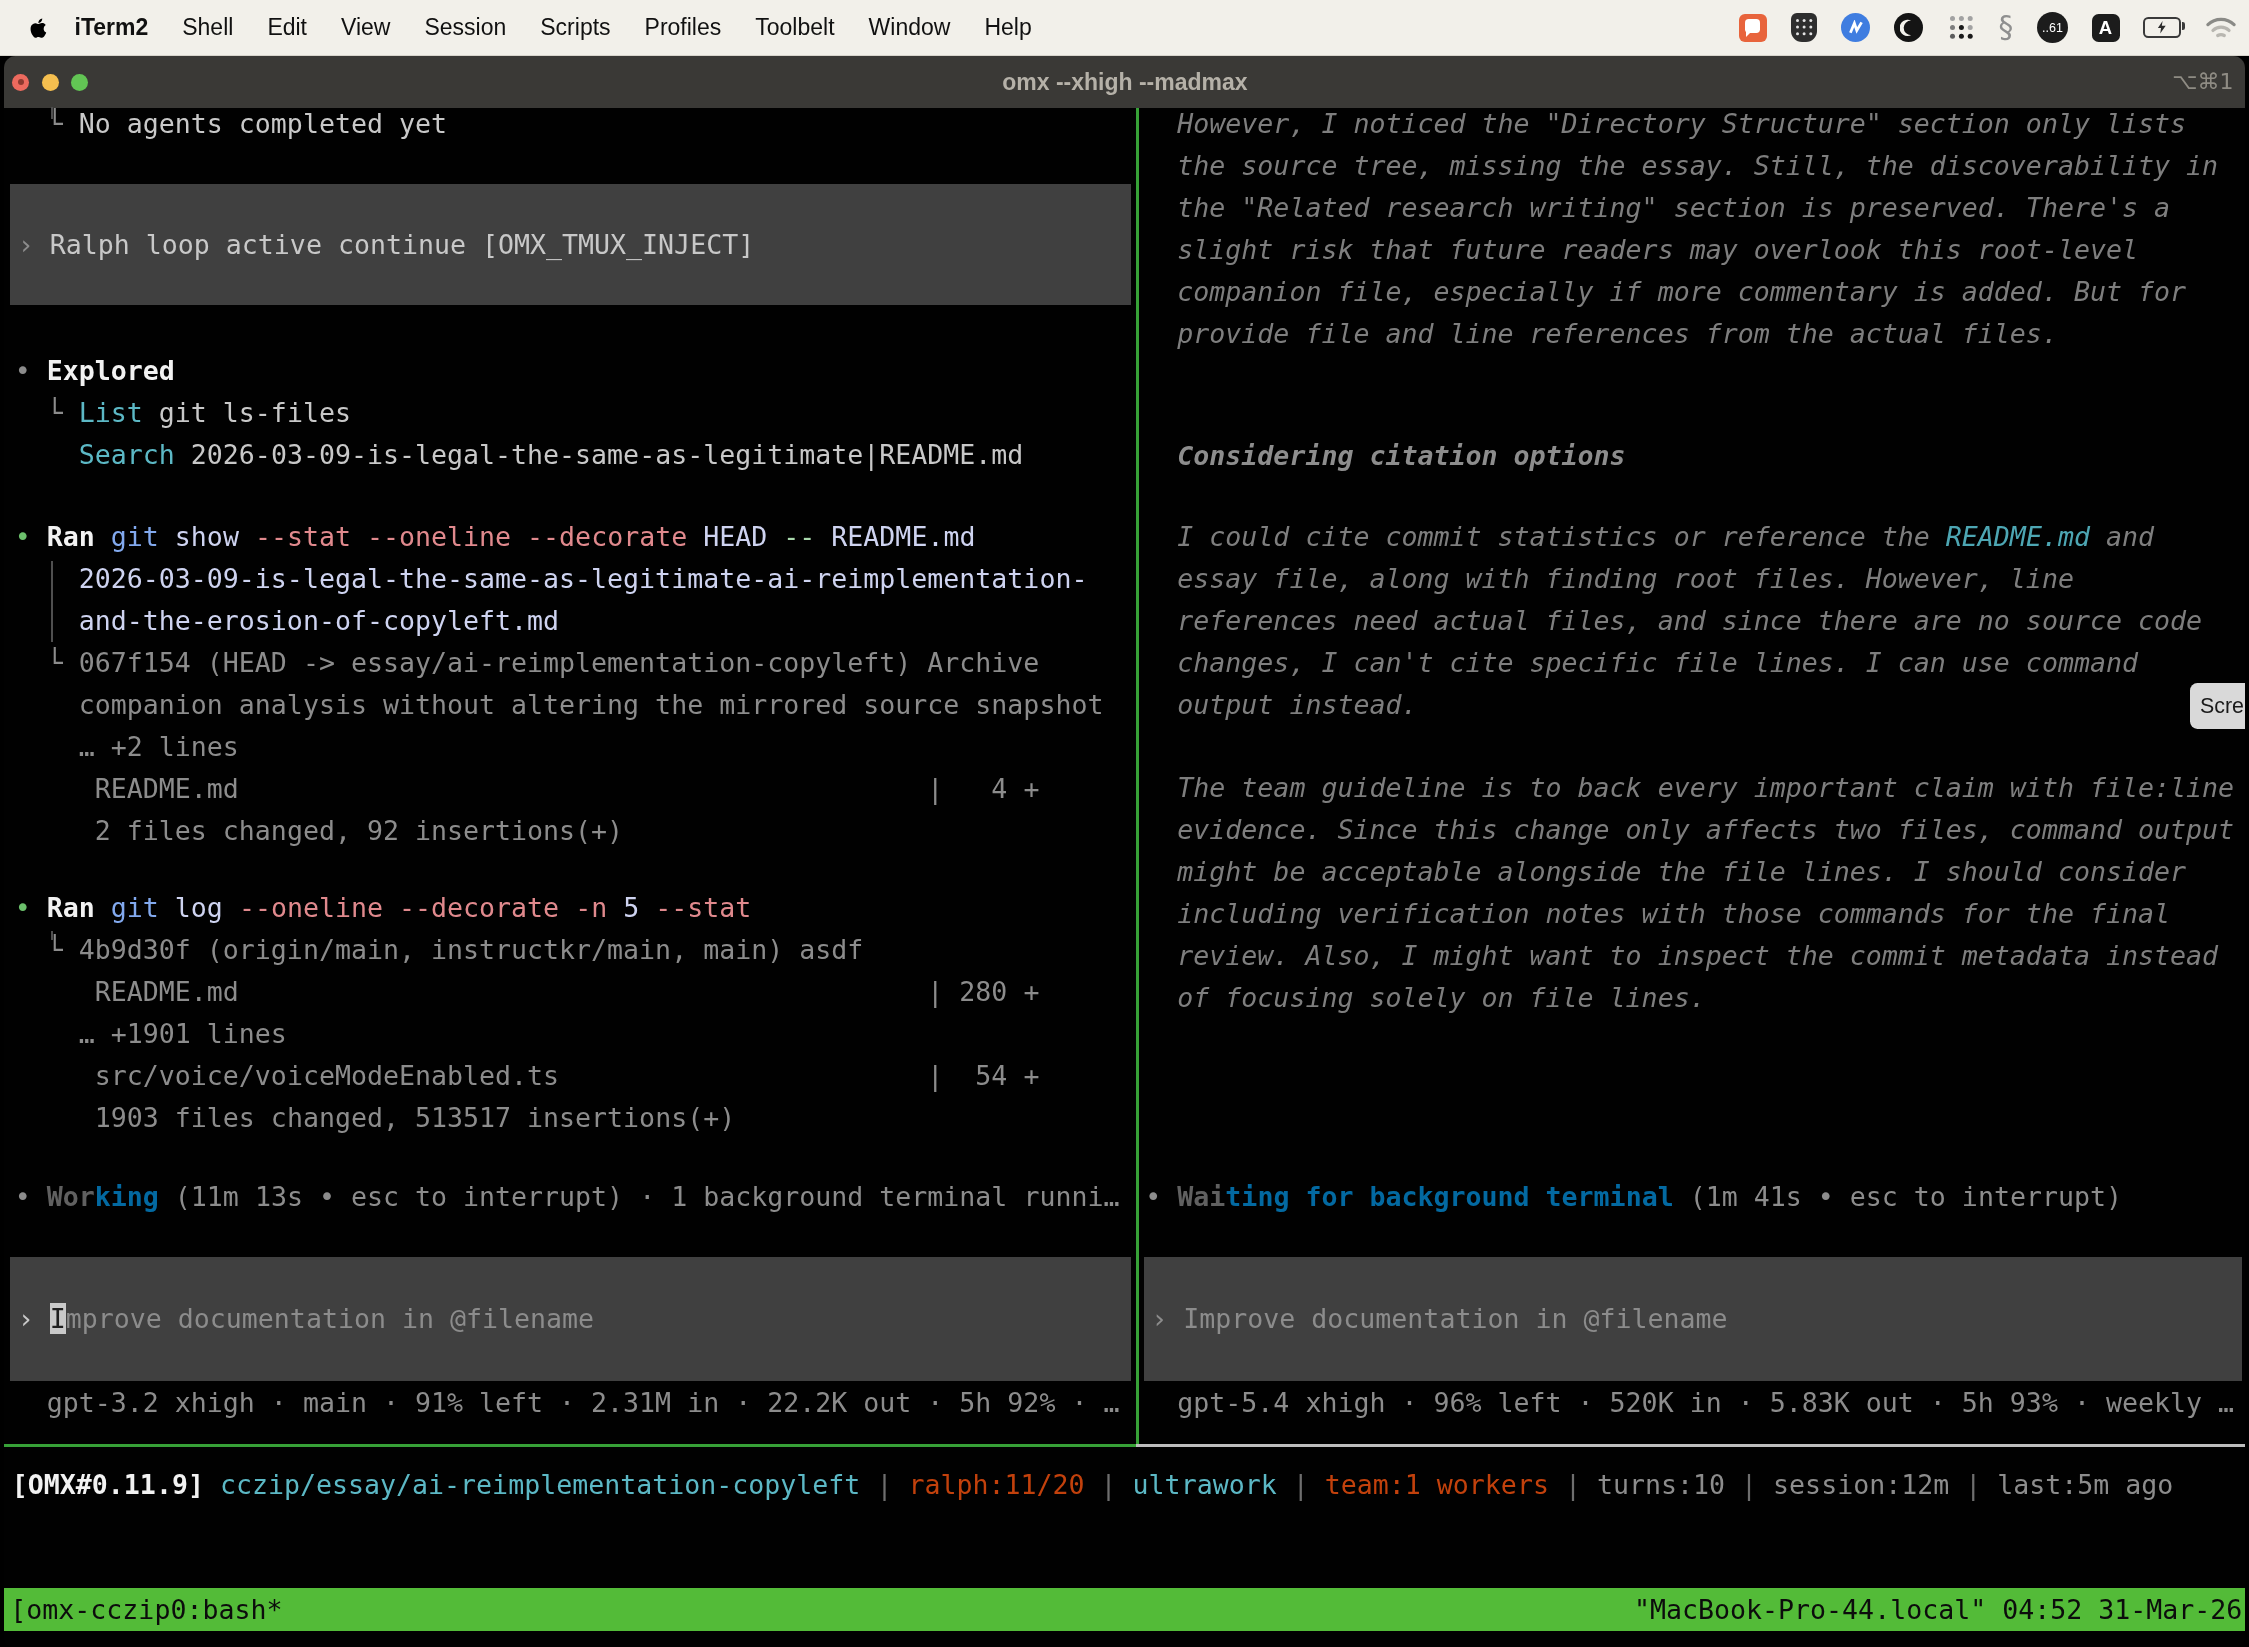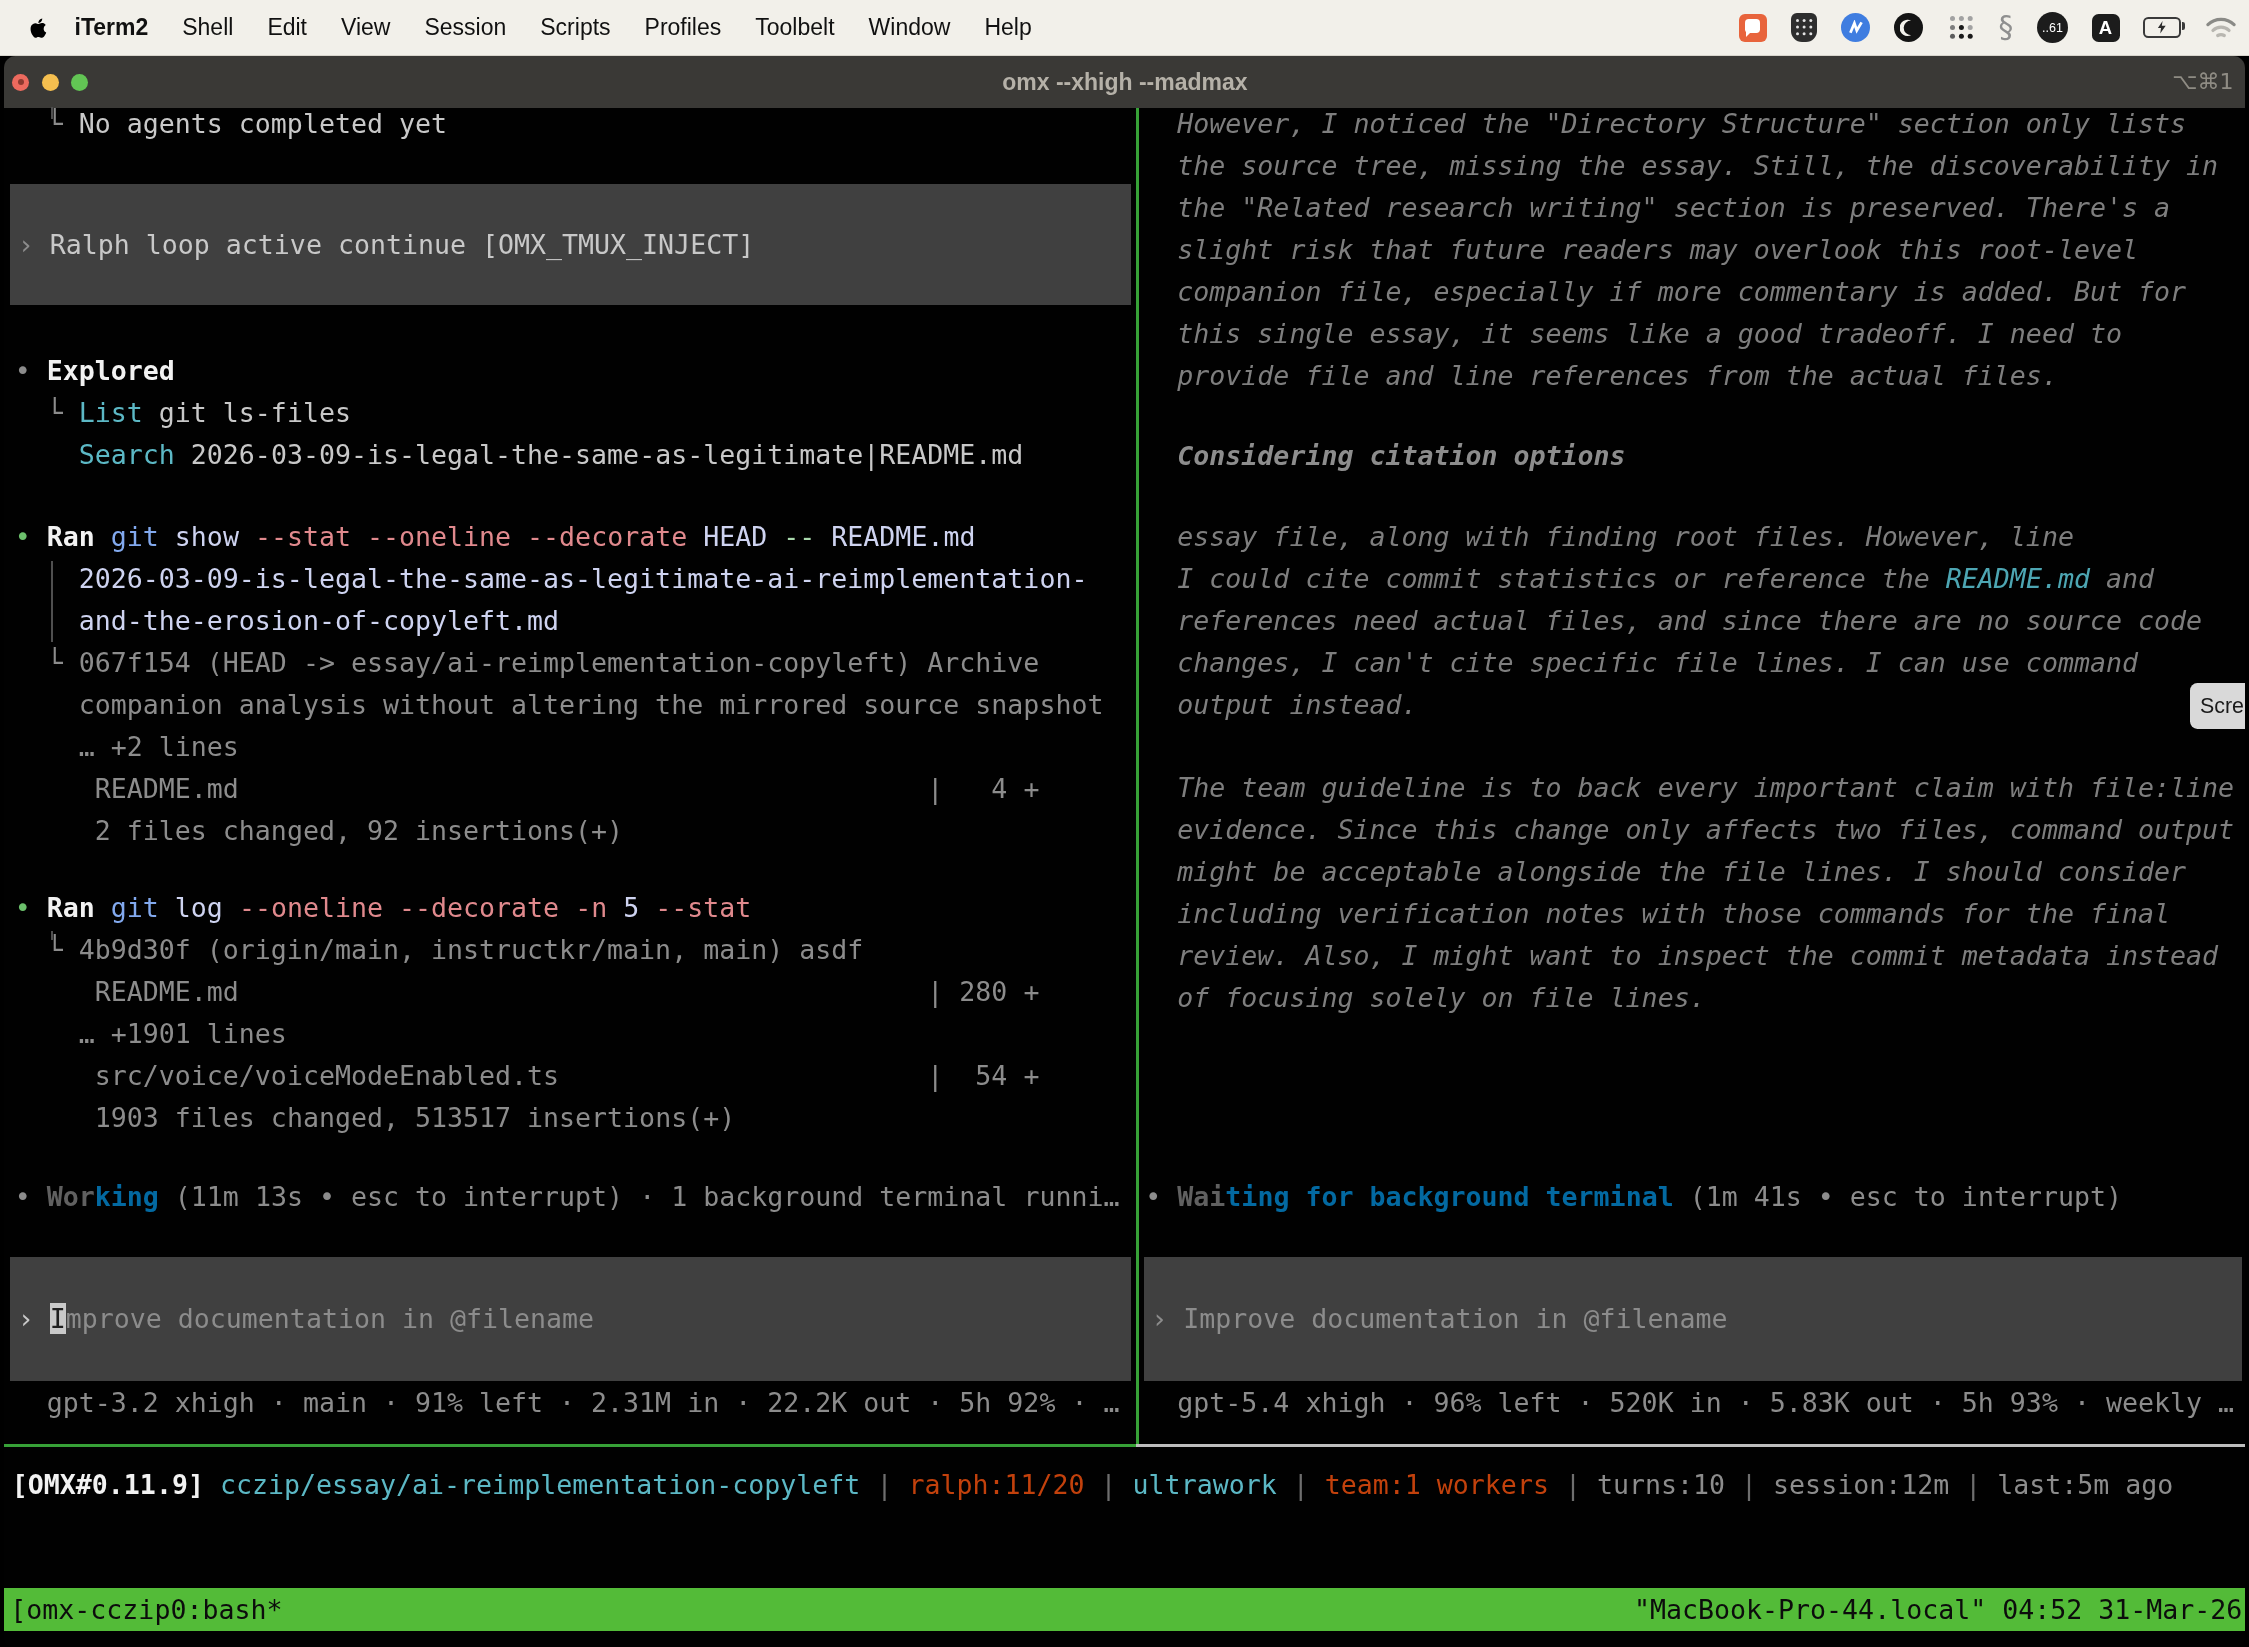--- a/index.html
+++ b/index.html
@@ -204,29 +204,28 @@
 
     <div id="divider"></div>
 
     <div class="pane" id="right-pane">
       <div class="blk" style="top:0;">
           <div class="tl"><span class="it">  However, I noticed the "Directory Structure" section only lists</span></div>
           <div class="tl"><span class="it">  the source tree, missing the essay. Still, the discoverability in</span></div>
           <div class="tl"><span class="it">  the "Related research writing" section is preserved. There's a</span></div>
           <div class="tl"><span class="it">  slight risk that future readers may overlook this root-level</span></div>
           <div class="tl"><span class="it">  companion file, especially if more commentary is added. But for</span></div>
-          <div class="tl"><span class="it">  this single essay, it seems like a good tradeoff. I need to</span></div>
           <div class="tl"><span class="it">  provide file and line references from the actual files.</span></div>
         </div>
       <div class="blk" style="top:332px;">
           <div class="tl"><span class="bit">  Considering citation options</span></div>
         </div>
       <div class="blk" style="top:413px;">
+          <div class="tl"><span class="it">  I could cite commit statistics or reference the </span><span class="cyi">README.md</span><span class="it"> and</span></div>
           <div class="tl"><span class="it">  essay file, along with finding root files. However, line</span></div>
-          <div class="tl"><span class="it">  I could cite commit statistics or reference the </span><span class="cyi">README.md</span><span class="it"> and</span></div>
           <div class="tl"><span class="it">  references need actual files, and since there are no source code</span></div>
           <div class="tl"><span class="it">  changes, I can't cite specific file lines. I can use command</span></div>
           <div class="tl"><span class="it">  output instead.</span></div>
         </div>
       <div class="blk" style="top:664px;">
           <div class="tl"><span class="it">  The team guideline is to back every important claim with file:line</span></div>
           <div class="tl"><span class="it">  evidence. Since this change only affects two files, command output</span></div>
           <div class="tl"><span class="it">  might be acceptable alongside the file lines. I should consider</span></div>
           <div class="tl"><span class="it">  including verification notes with those commands for the final</span></div>
           <div class="tl"><span class="it">  review. Also, I might want to inspect the commit metadata instead</span></div>

